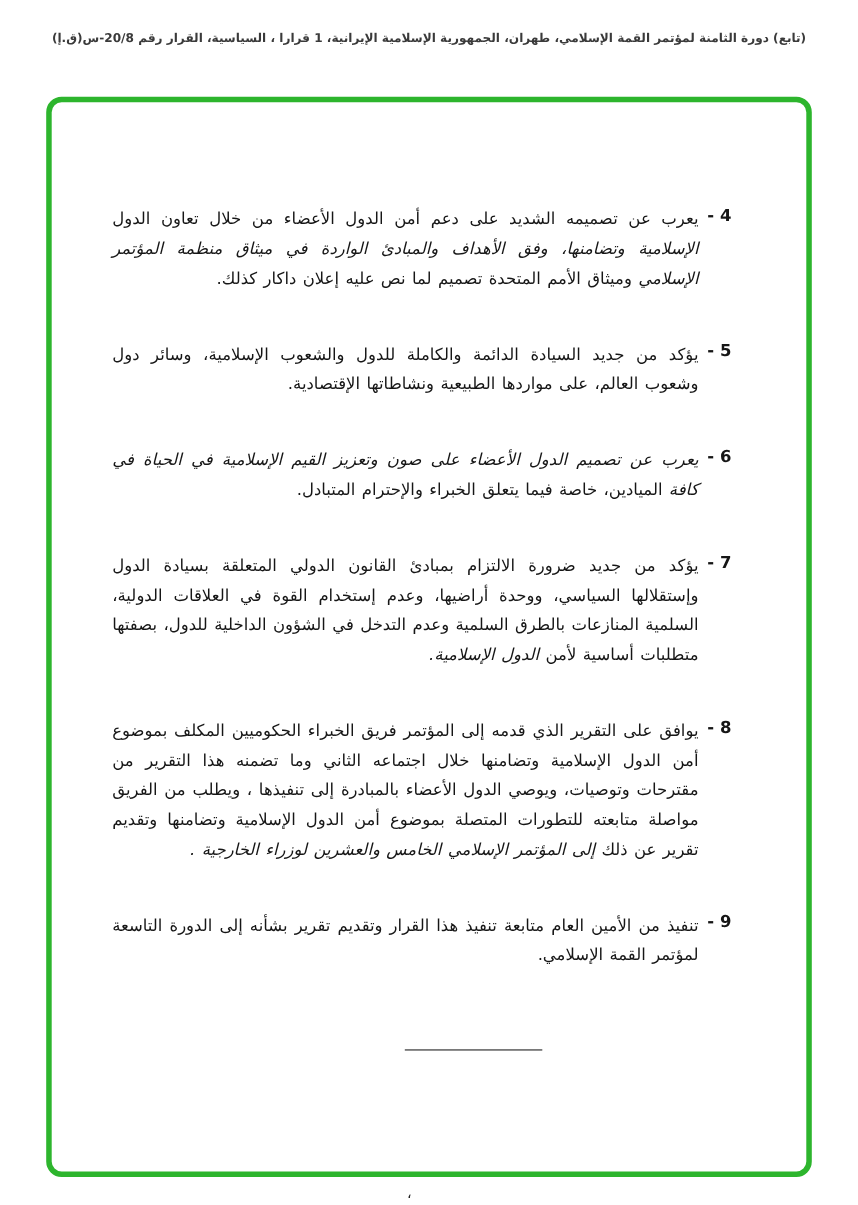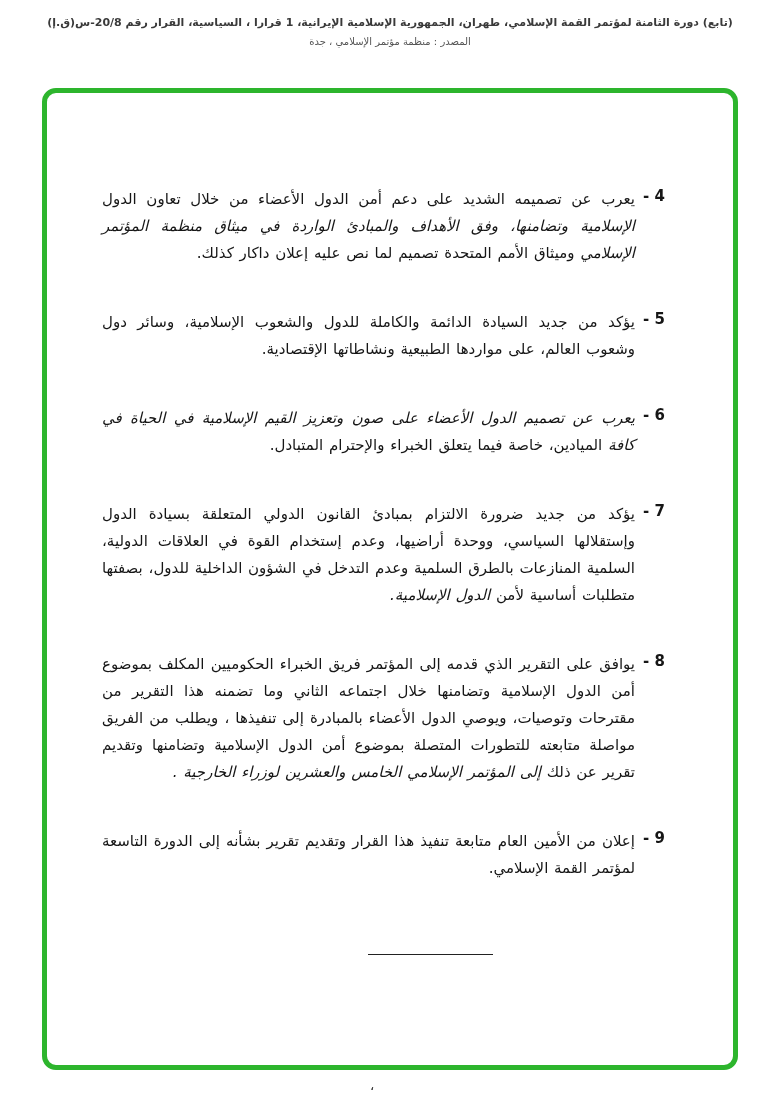--- a/index.html
+++ b/index.html
@@ -5,21 +5,21 @@
   html,body{margin:0;padding:0;}
   body{
     width:780px;height:1095px;position:relative;background:#ffffff;
     font-family:"DejaVu Sans",sans-serif;color:#111;overflow:hidden;
   }
   
   .doc-header{
     position:absolute;top:14px;left:40px;right:40px;text-align:center;
     color:#3a3a3a;line-height:1.7;direction:rtl;
   }
-  .doc-header .h1{font-size:11px;font-weight:700;letter-spacing:0;}
+  .doc-header .h1{font-size:11px;font-weight:700;letter-spacing:0;margin-top:12px;}
   .doc-header .h2{font-size:10px;color:#555;}
   
   .frame{
     position:absolute;left:42px;top:88px;width:696px;height:982px;
     border:5px solid #2db52d;border-radius:14px;background:#ffffff;
     box-sizing:border-box;
   }
   .content{
     position:absolute;inset:0;
     padding:93px 40px 0 55px;  
@@ -45,21 +45,20 @@
   }
   .footer-mark{
     position:absolute;left:370px;top:1078px;font-size:13px;color:#222;
   }
 </style>
 </head>
 <body>
 
 <div class="doc-header">
   <div class="h1">(تابع)  دورة الثامنة لمؤتمر القمة الإسلامي، طهران، الجمهورية الإسلامية الإيرانية، 1 قرارا ، السياسية، القرار رقم 20/8-س(ق.إ)</div>
-  <div class="h2">المصدر :  منظمة مؤتمر الإسلامي ، جدة</div>
 </div>
 
 <div class="frame">
   <div class="content">
     <div>
         <div class="para">
           <div class="num">- 4</div>
           <div class="ptext"><span class="b">يعرب </span><span>عن تصميمه الشديد على دعم أمن الدول الأعضاء من خلال تعاون الدول </span><span class="i">الإسلامية وتضامنها، وفق الأهداف والمبادئ الواردة في ميثاق منظمة المؤتمر الإسلامي </span><span>وميثاق الأمم المتحدة تصميم لما نص عليه إعلان داكار كذلك.</span></div>
         </div>
         <div class="para">
@@ -73,20 +72,20 @@
         <div class="para">
           <div class="num">- 7</div>
           <div class="ptext"><span class="b">يؤكد </span><span>من جديد ضرورة الالتزام بمبادئ القانون الدولي المتعلقة بسيادة الدول وإستقلالها السياسي، ووحدة أراضيها، وعدم إستخدام القوة في العلاقات الدولية، السلمية المنازعات بالطرق السلمية وعدم التدخل في الشؤون الداخلية للدول، بصفتها متطلبات أساسية لأمن </span><span class="i">الدول الإسلامية.</span></div>
         </div>
         <div class="para">
           <div class="num">- 8</div>
           <div class="ptext"><span class="b">يوافق </span><span>على التقرير الذي قدمه إلى المؤتمر فريق الخبراء الحكوميين المكلف بموضوع أمن الدول الإسلامية وتضامنها خلال اجتماعه الثاني وما تضمنه هذا التقرير من مقترحات وتوصيات، </span><span class="b">ويوصي </span><span>الدول الأعضاء بالمبادرة إلى تنفيذها ، </span><span class="b">ويطلب </span><span>من الفريق مواصلة متابعته للتطورات المتصلة بموضوع أمن الدول الإسلامية وتضامنها وتقديم تقرير عن ذلك </span><span class="i">إلى المؤتمر الإسلامي الخامس والعشرين لوزراء الخارجية .</span></div>
         </div>
         <div class="para">
           <div class="num">- 9</div>
-          <div class="ptext"><span class="b">إعلان </span><span>من الأمين العام متابعة تنفيذ هذا القرار وتقديم تقرير بشأنه إلى الدورة التاسعة لمؤتمر القمة الإسلامي.</span></div>
+          <div class="ptext"><span class="b">تنفيذ </span><span>من الأمين العام متابعة تنفيذ هذا القرار وتقديم تقرير بشأنه إلى الدورة التاسعة لمؤتمر القمة الإسلامي.</span></div>
         </div>
       </div>
     <div class="divider"></div>
   </div>
 </div>
 
 <div class="footer-mark">،</div>
 
 </body></html>

